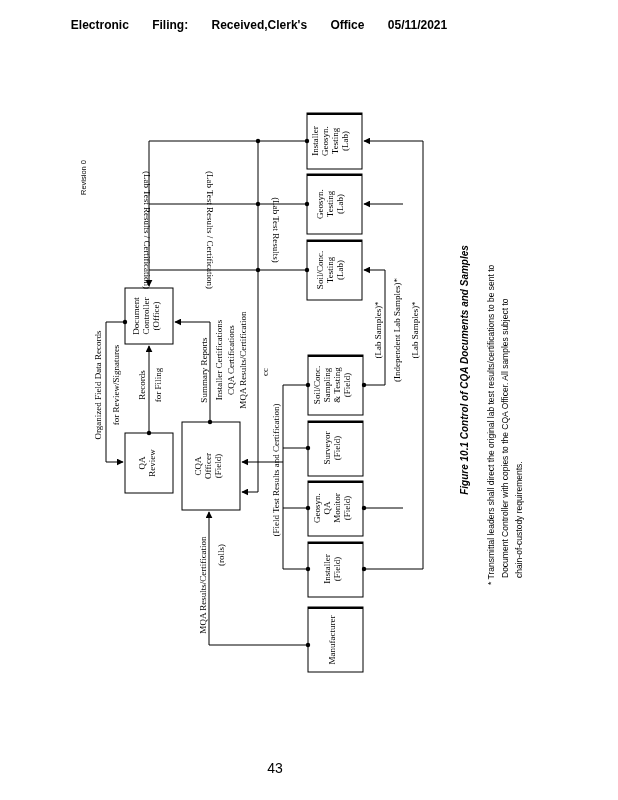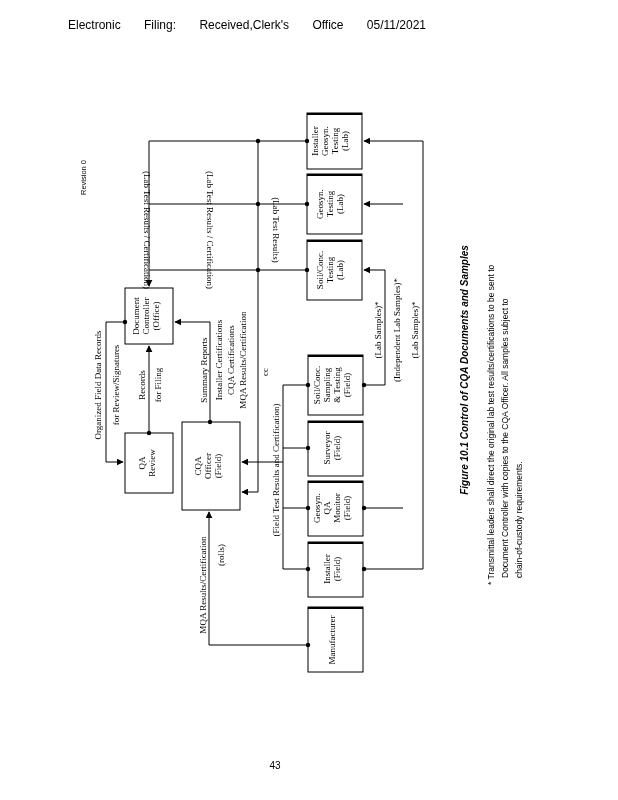--- a/index.html
+++ b/index.html
@@ -1,21 +1,21 @@
 <!DOCTYPE html>
 <html><head>
 <meta charset="utf-8">
 <style>
   html, body { margin: 0; padding: 0; background: #ffffff; }
   body { width: 618px; height: 800px; position: relative; overflow: hidden;
          font-family: "Liberation Sans", sans-serif; color: #000; }
-  .header { position: absolute; top: 18px; left: 0; width: 494px; text-align: center;
-            font-size: 12px; letter-spacing: 0px; }
+  .header { position: absolute; top: 18px; left: 12px; width: 494px; text-align: center;
+            font-size: 12px; letter-spacing: 0px; font-weight: bold; }
   .header span { margin: 0 10px; }
-  .page-num { position: absolute; top: 760px; left: 0; width: 550px; text-align: center; font-size: 10px; }
+  .page-num { position: absolute; top: 760px; left: 0; width: 550px; text-align: center; font-size: 14px; }
   svg { position: absolute; left: 0; top: 0; }
   svg text { font-family: "Liberation Serif", serif; font-size: 9px; fill: #000; }
   svg .cap { font-family: "Liberation Sans", sans-serif; font-weight: bold; font-style: italic; font-size: 10px; }
   svg .note { font-family: "Liberation Sans", sans-serif; font-size: 8.5px; }
   svg .rev { font-family: "Liberation Sans", sans-serif; font-size: 7.5px; }
   .box { fill: #fff; stroke: #000; stroke-width: 1; }
   .line { stroke: #000; stroke-width: 1; fill: none; }
 </style>
 </head>
 <body>

